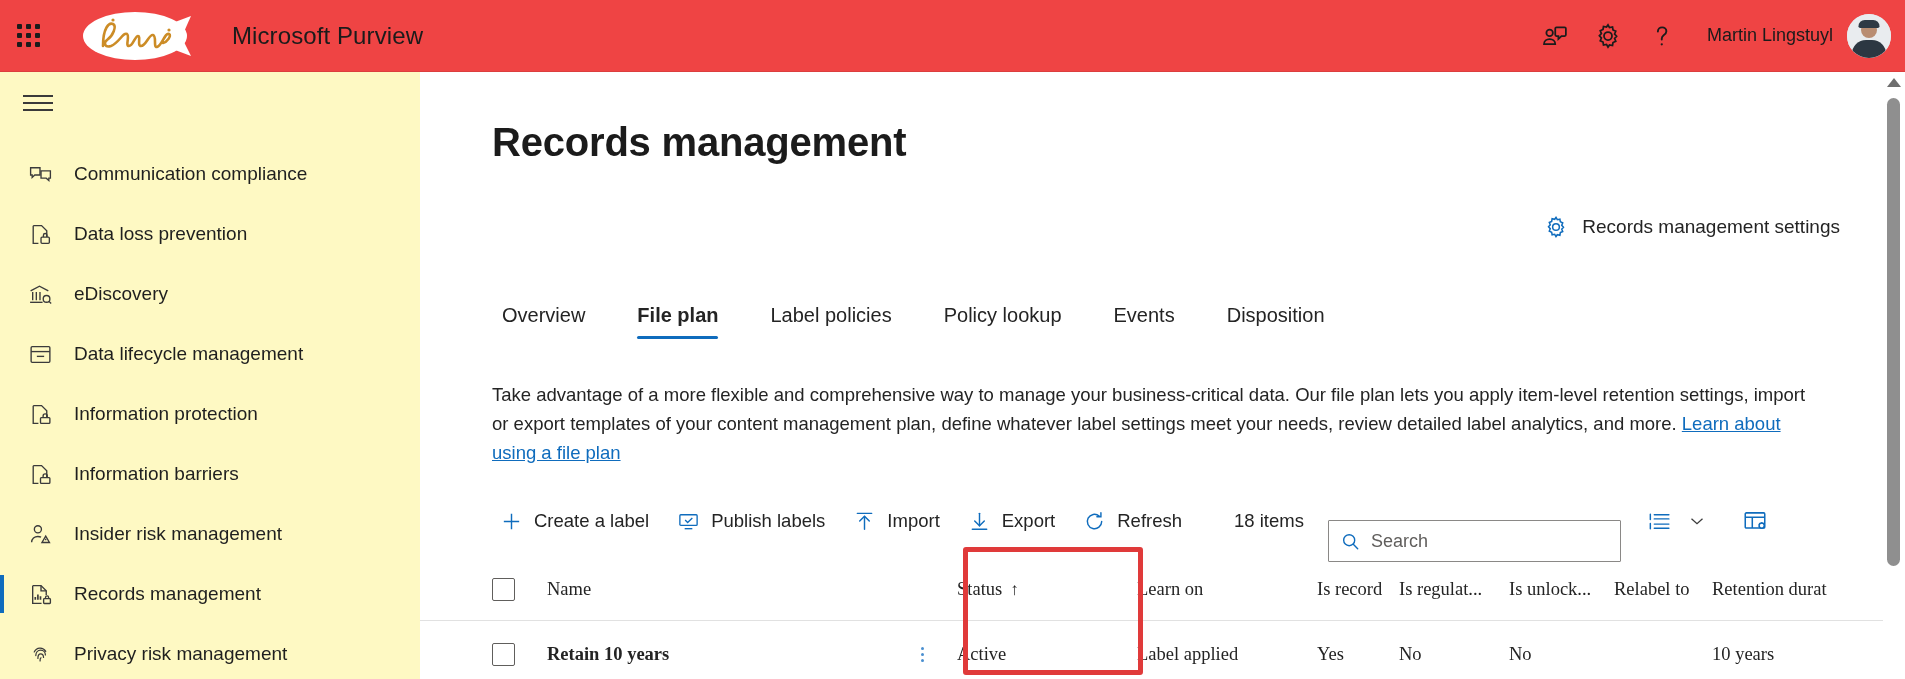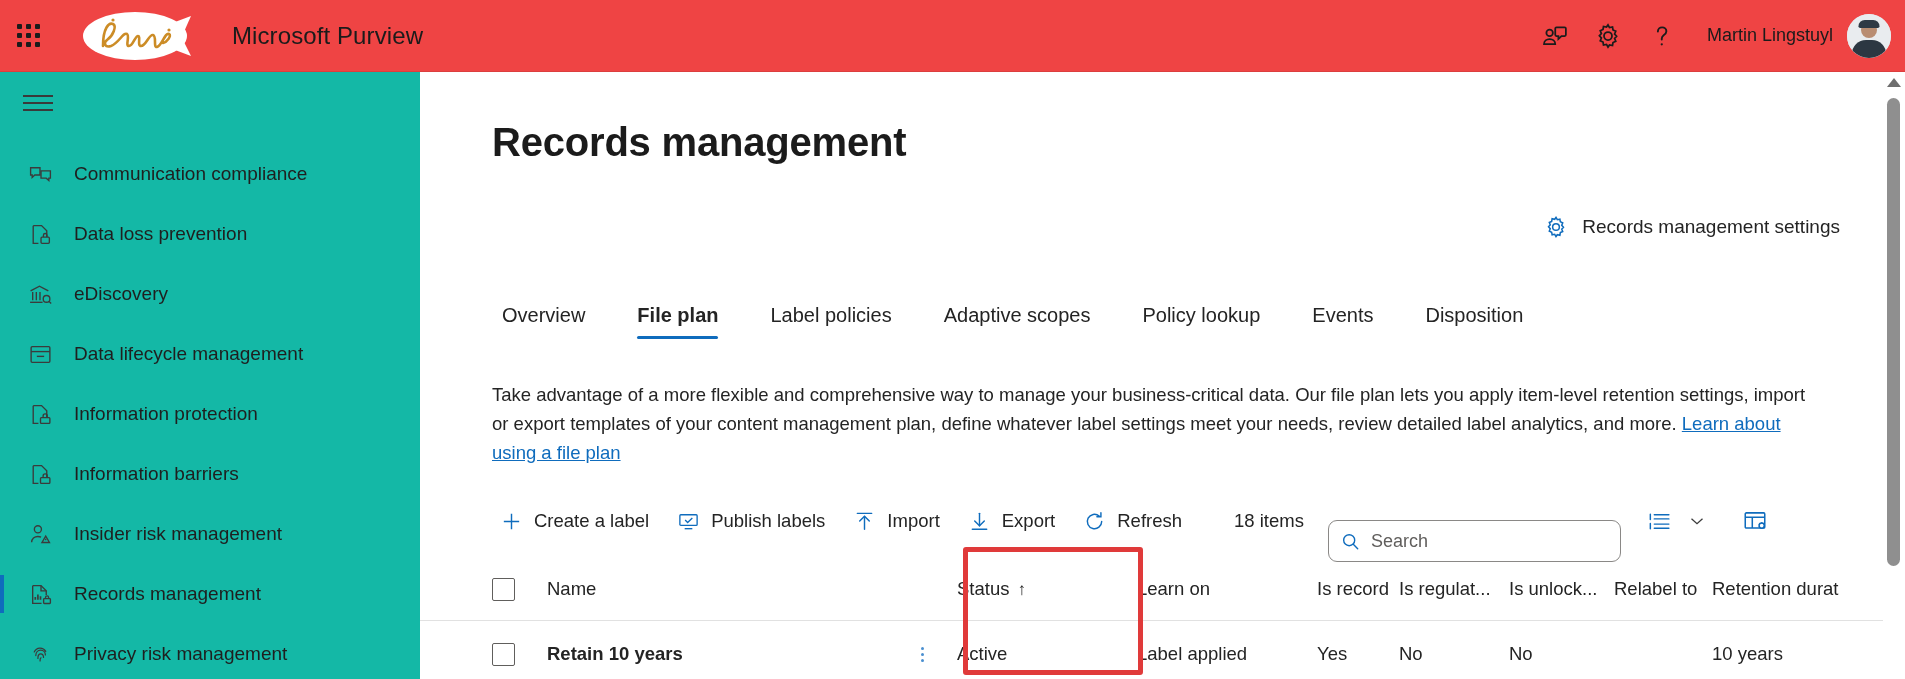--- a/index.html
+++ b/index.html
@@ -59,21 +59,21 @@
       width:16px; height:16px; border-radius:50%; background:#b98d72; }
   .avatar .cap { position:absolute; left:50%; top:14%; transform:translateX(-50%);
       width:21px; height:8px; border-radius:7px 7px 2px 2px; background:#2f3a45; }
   .avatar .body { position:absolute; left:50%; bottom:0; transform:translateX(-50%);
       width:34px; height:18px; border-radius:14px 14px 0 0; background:#2c3742; }
 
   
   .sidebar {
     position:absolute; top:72px; left:0;
     width: 496px; height: 607px;
-    background:#14b8a6;
+    background:#fef9c3;
     overflow:hidden;
   }
   .hamburger {
     width: 62px; height: 62px; margin-left: 14px;
     display:flex; flex-direction:column; justify-content:center; gap:5px;
     cursor:pointer;
   }
   .hamburger i { display:block; width:30px; height:2px; background:#3a3a3a; margin-left: 9px;}
   .nav { margin-top: 10px; }
   .nav-item {
@@ -142,38 +142,38 @@
   }
   .tb-btn {
     display:flex; align-items:center; gap:11px;
     padding: 6px 14px; cursor:pointer; color:#242424; font-size:18.5px;
     white-space:nowrap;
   }
   .tb-btn:first-child { padding-left: 8px; }
   .item-count { margin-left: 38px; font-size:18.5px; color:#242424; white-space:nowrap;}
   .search-box {
     margin-left: 24px; width: 293px; height: 42px;
-    border:1px solid #8a8886; border-radius:9px;
+    border:1px solid #8a8886; border-radius:1px;
     display:flex; align-items:center; gap:10px; padding: 0 11px;
     background:#fff;
     margin-top:40px;
   }
   .search-box input {
     border:none; outline:none; font-size:18px; color:#242424;
     font-family:"Liberation Sans", sans-serif; width:100%; background:transparent;
   }
   .search-box input::placeholder { color:#605e5c; }
   .tb-right { margin-left: 22px; display:flex; align-items:center; gap:6px; }
   .tb-right .ic { cursor:pointer; display:flex; align-items:center; padding: 4px; }
 
   
   .table { position:absolute; left:0; right:0; top:486px; }
   .trow {
     display:flex; align-items:center; height:67px;
-    border-bottom:1px solid #ededed; padding-left:72px;
+    border-bottom:1px solid #ededed; padding-left:72px;font-family:Liberation Serif, serif;
   }
   .trow.header { height:63px; border-bottom:1px solid #e1e1e1; }
   .cb {
     width: 23px; height:23px; border:1px solid #605e5c; border-radius:2px;
     background:#fff; flex:0 0 23px; cursor:pointer;
   }
   .c-check { width: 55px; flex:0 0 55px; display:flex; align-items:center; }
   .c-name  { width: 410px; flex:0 0 410px; display:flex; align-items:center; }
   .c-status{ width: 180px; flex:0 0 180px; }
   .c-based { width: 180px; flex:0 0 180px; }
@@ -444,21 +444,20 @@
         <path d="M12 3.2l1.2 2.1 2.4-.5.4 2.4 2.2 1-.9 2.2 1.6 1.8-1.6 1.8.9 2.2-2.2 1-.4 2.4-2.4-.5L12 20.8l-1.2-2.1-2.4.5-.4-2.4-2.2-1 .9-2.2L5.1 11.8l1.6-1.8-.9-2.2 2.2-1 .4-2.4 2.4.5z"></path>
       </svg>
     </span>
     <span class="lbl">Records management settings</span>
   </div>
 
   <div class="tabs">
     <div class="tab">Overview</div>
     <div class="tab active">File plan</div>
     <div class="tab">Label policies</div>
-    <div class="tab">Adaptive scopes</div>
     <div class="tab">Policy lookup</div>
     <div class="tab">Events</div>
     <div class="tab">Disposition</div>
   </div>
 
   <div class="desc">
     <span>Take advantage of a more flexible and comprehensive way to manage your business-critical data. Our file plan lets you apply item-level retention settings, import or export templates of your content management plan, define whatever label settings meet your needs, review detailed label analytics, and more. </span><a href="#">Learn about using a file plan</a>
   </div>
 
   <div class="toolbar">

